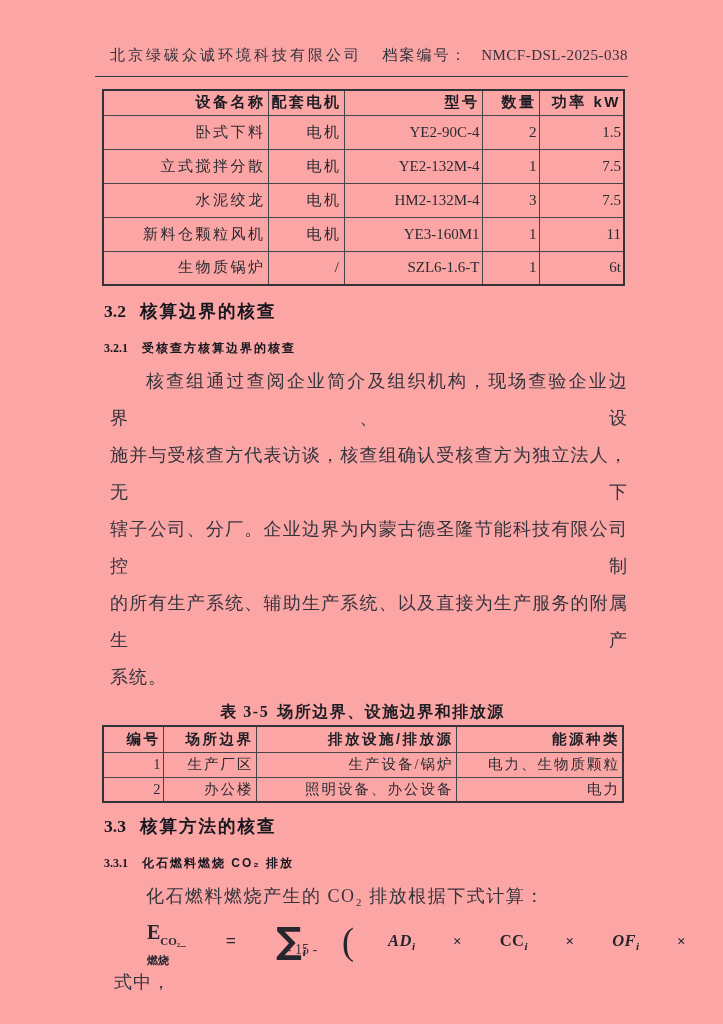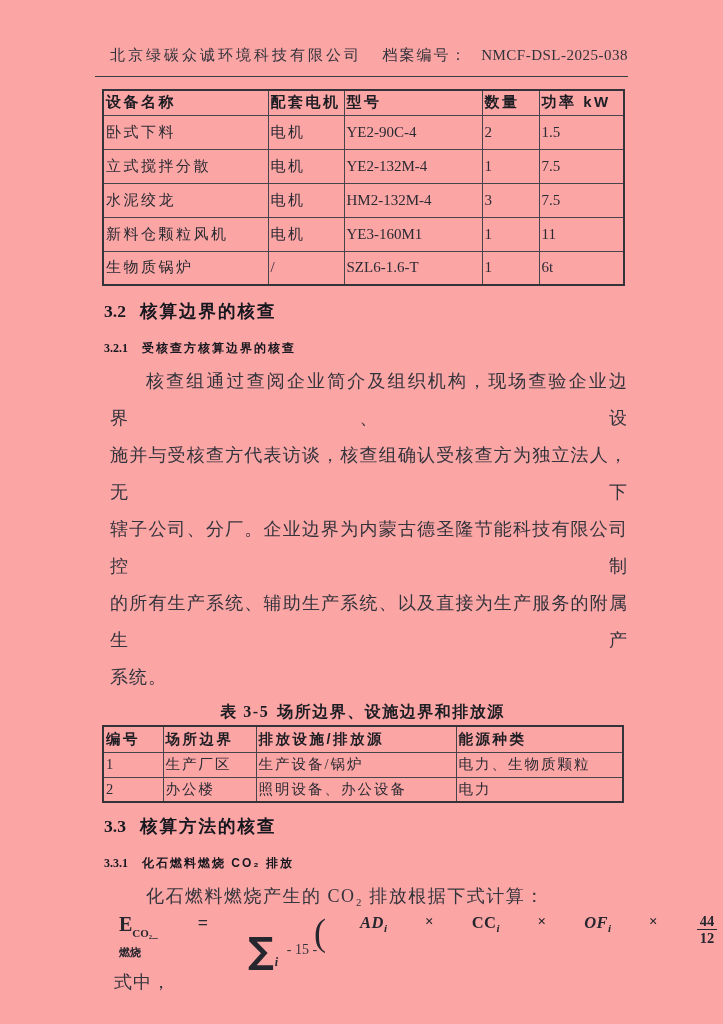--- a/index.html
+++ b/index.html
@@ -14,21 +14,21 @@
   .hdr { display:flex; justify-content:space-between; align-items:flex-end;
          margin-left:15px; font-size:15px; color:#33333c; line-height:20px; }
   .hdr .company { letter-spacing:3px; }
   .hdr .fileno-label { letter-spacing:2px; margin-right:10px; }
   .hdr .fileno-val { letter-spacing:0.5px; }
   .hdr-rule { border-top:1.4px solid #3c3c44; margin-top:11px; }
 
   
   table { border-collapse:collapse; table-layout:fixed; margin-left:7px;
           font-size:15px; color:#2b2b33; }
-  th, td { border:1px solid #45454b; text-align:left; vertical-align:middle;
+  th, td { border:1px solid #45454b; text-align:right; vertical-align:middle;
            padding:0 2px; overflow:hidden; }
   table.t1, table.t2 { border:2px solid #333339; }
   table.t1 { width:521px; margin-top:12px; }
   table.t1 thead tr { height:25px; }
   table.t1 tbody tr { height:34px; }
   table.t1 th { font-size:15px; }
   table.t1 td:nth-child(1), table.t1 td:nth-child(2) { letter-spacing:2.5px; }
   table.t2 { width:520px; margin-top:3px; font-size:14.5px; }
   table.t2 thead tr { height:26px; }
   table.t2 tbody tr { height:25px; }
@@ -55,22 +55,22 @@
   
   .caption { margin-left:7px; width:521px; text-align:center; margin-top:6px;
              font-family:"Liberation Sans","DejaVu Sans",sans-serif;
              font-weight:bold; font-size:16px; letter-spacing:1.5px; color:#1d1d24;
              line-height:20px; }
   .caption .cap-no { font-family:"Liberation Serif","DejaVu Serif",serif; margin-right:8px; }
 
   
   .intro { margin-left:15px; margin-top:11px; font-size:18px; letter-spacing:1.5px;
            text-indent:2em; color:#34343d; line-height:22px; }
-  .formula { margin-left:24px; margin-top:6px; height:56px; display:flex;
-             color:#26262e; font-weight:600;gap:33px; }
+  .formula { margin-left:52px; margin-top:6px; height:56px; display:flex;
+             align-items:center; color:#26262e; font-weight:600;gap:33px; }
   .f-E { font-size:20px; font-weight:bold; }
   .f-sub { font-size:11px; font-weight:bold; position:relative; top:6px; letter-spacing:0; }
   .f-eq { font-size:18px; margin:0 7px; }
   .sigma-wrap { display:inline-flex; align-items:flex-end; }
   .sigma { font-size:36px; line-height:36px; font-weight:bold;
            font-family:"DejaVu Sans","Liberation Sans",sans-serif; }
   .sigma-sub { font-size:12px; font-style:italic; margin:0 2px -1px 1px; }
   .paren { font-size:36px; font-weight:400; line-height:40px;
            transform:scaleY(1.05); margin:0 1px; }
   .term { font-size:16.5px; }

